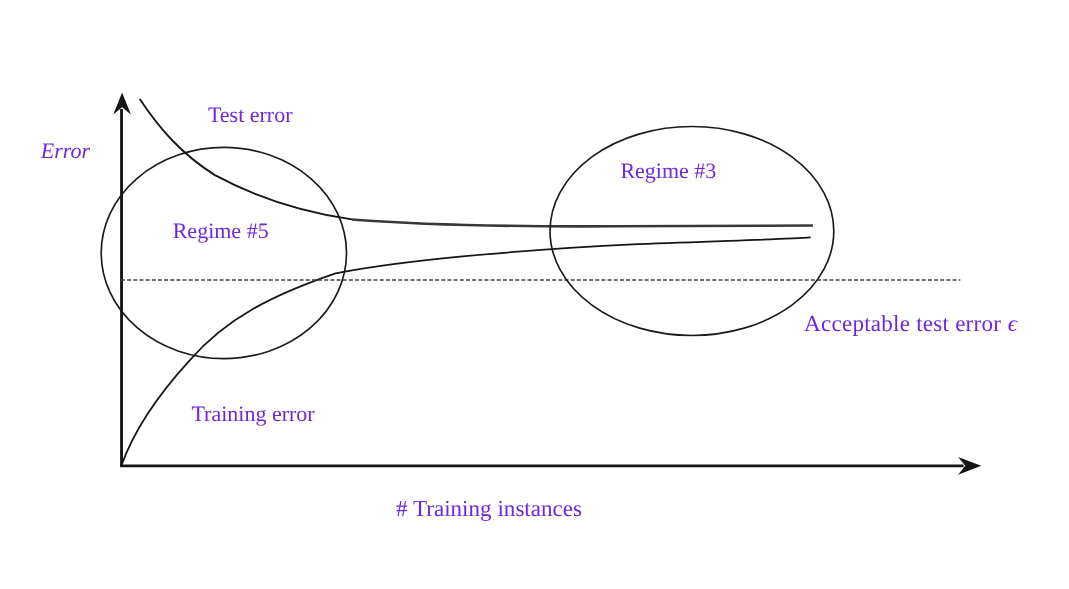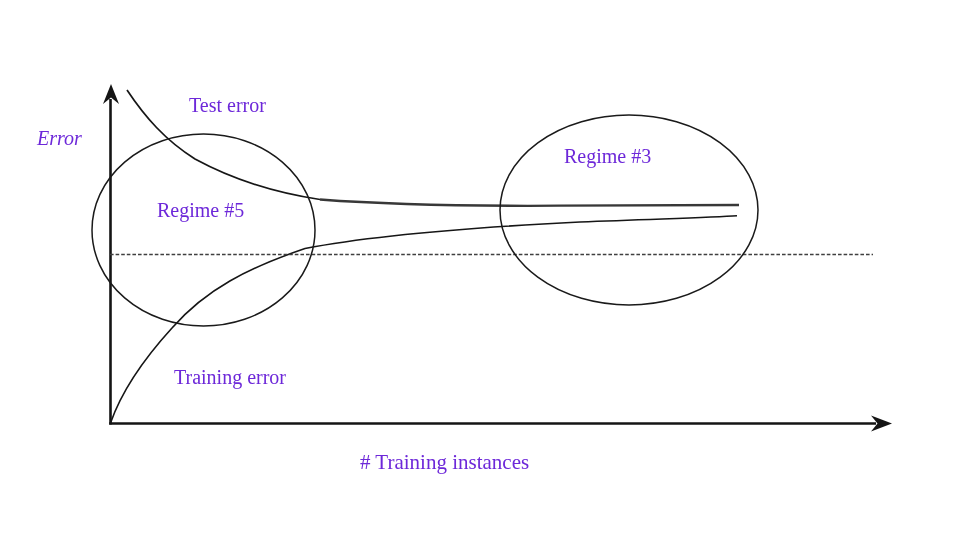--- a/index.html
+++ b/index.html
@@ -72,14 +72,17 @@
   <div class="lbl lbl-test">Test error</div>
 
   <div class="lbl lbl-regime1">Regime #5</div>
 
   <div class="lbl lbl-regime2">Regime #3</div>
 
   <div class="lbl lbl-xaxis"># Training instances</div>
 
   <div class="lbl lbl-training">Training error</div>
 
+  <div class="lbl lbl-acceptable">
+    <span>Acceptable test error</span><span class="epsilon">ϵ</span>
+  </div>
 
 </div>
 
 </body></html>

